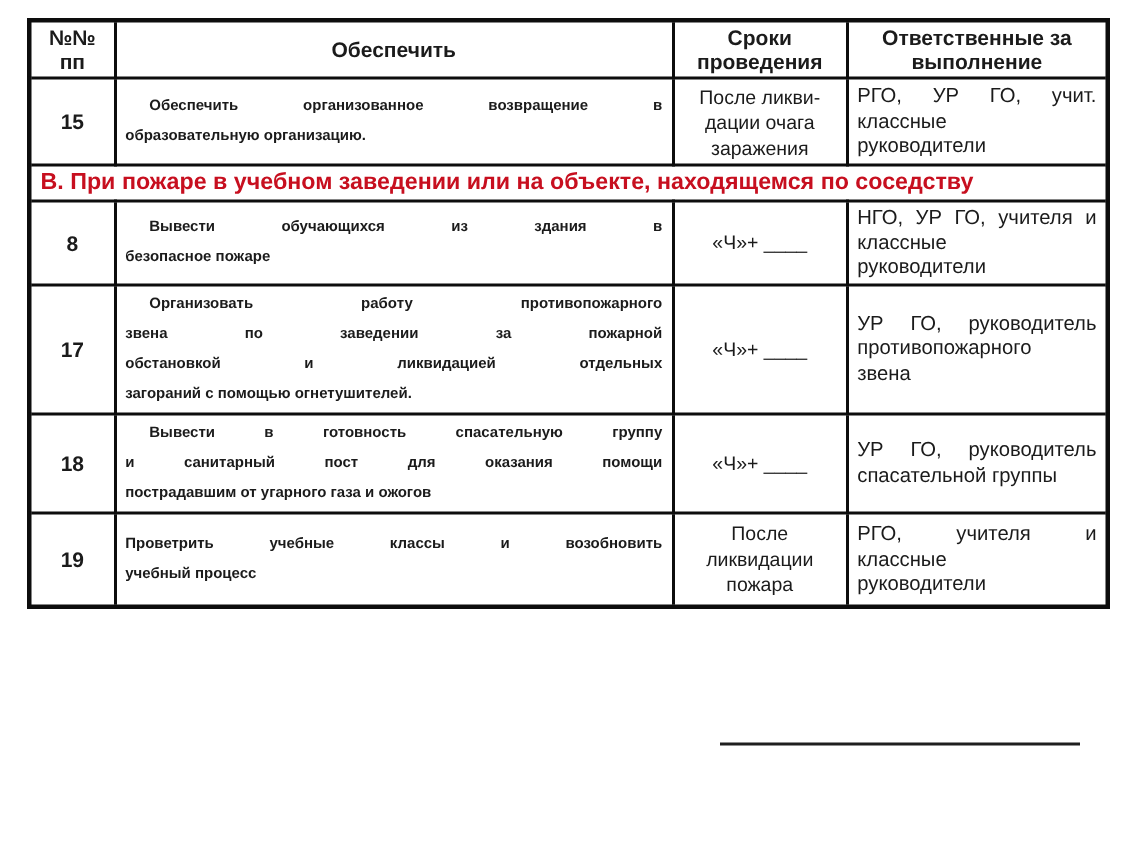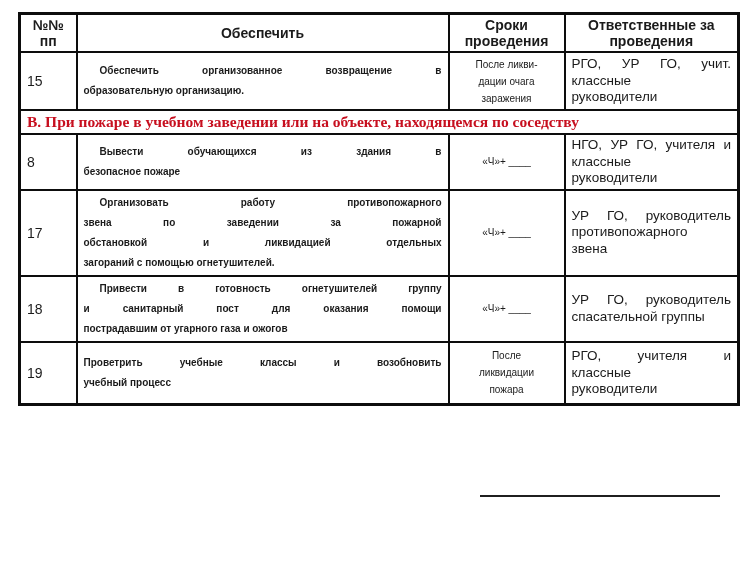--- a/index.html
+++ b/index.html
@@ -29,39 +29,40 @@
   th {
     font-size: 14px;
     font-weight: bold;
     line-height: 16px;
     text-align: center;
     white-space: pre-line;
     padding: 2px 2px;
   }
   tr.h-row    { height: 33px; }
   tr.r15      { height: 58px; }
-  tr.sec-row  { height: 14px; font-family: Liberation Serif, serif; }
+  tr.sec-row  { height: 14px; }
   tr.r16      { height: 49px; }
   tr.r17      { height: 85px; }
   tr.r18      { height: 55px; }
   tr.r19      { height: 63px; }
 
   td.num {
     font-size: 14px;
-    text-align: left;
+    text-align: center;
     vertical-align: middle;
+    font-weight: bold;
   }
   td.act {
     font-size: 10px;
     line-height: 20px;
     padding: 2px 5px;
     font-weight: bold;
   }
   td.tim {
-    font-size: 10px;
+    font-size: 13px;
     line-height: 17px;
     text-align: center;
     white-space: pre-line;
     padding: 2px 3px;
     margin-left: 47px;
   }
   td.resp {
     font-size: 13.5px;
     line-height: 16.5px;
     padding: 2px 5px;
@@ -116,21 +117,21 @@
       <col style="width:174px">
     </colgroup>
     <thead>
       <tr class="h-row">
         <th>№№
 пп</th>
         <th>Обеспечить</th>
         <th>Сроки
 проведения</th>
         <th>Ответственные за
-проведения</th>
+выполнение</th>
       </tr>
     </thead>
     <tbody>
       <tr class="r15">
         <td class="num">15</td>
         <td class="act indent">
             <span class="jline">Обеспечить организованное возвращение в</span>
             <span class="jline">образовательную организацию.</span>
           </td>
         <td class="tim">После ликви-
@@ -169,21 +170,21 @@
         <td class="tim">«Ч»+ ____</td>
         <td class="resp">
             <span class="jline">УР ГО, руководитель</span>
             <span class="jline">противопожарного</span>
             <span class="jline">звена</span>
           </td>
       </tr>
       <tr class="r18">
         <td class="num">18</td>
         <td class="act indent">
-            <span class="jline">Привести в готовность огнетушителей группу</span>
+            <span class="jline">Вывести в готовность спасательную группу</span>
             <span class="jline">и санитарный пост для оказания помощи</span>
             <span class="jline">пострадавшим от угарного газа и ожогов</span>
           </td>
         <td class="tim">«Ч»+ ____</td>
         <td class="resp">
             <span class="jline">УР ГО, руководитель</span>
             <span class="jline">спасательной группы</span>
           </td>
       </tr>
       <tr class="r19">

